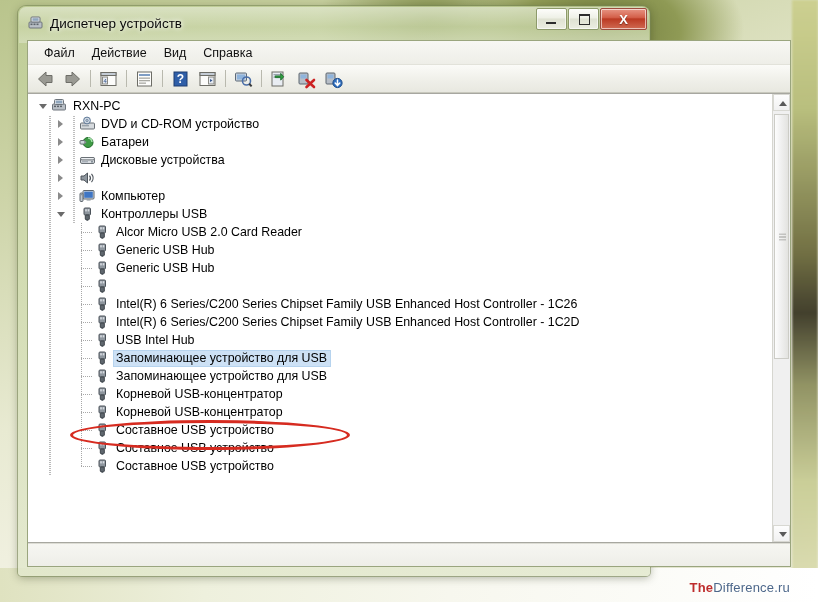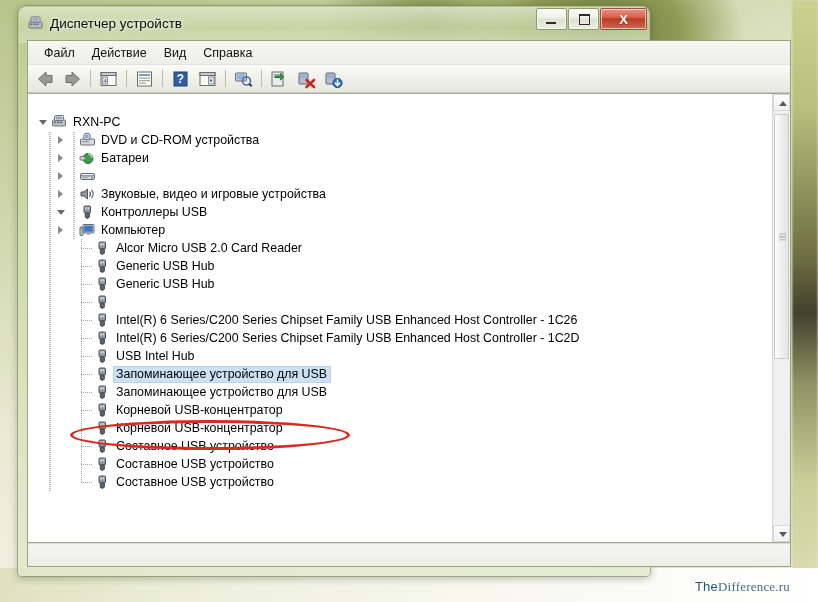--- a/index.html
+++ b/index.html
@@ -197,21 +197,21 @@
     background: #ffffff;
     border: 1px solid #a7a7a0;
     border-left: none; border-right: none;
     overflow: hidden;
     display: flex;
   }
   #tree {
     flex: 1 1 auto;
     position: relative;
     overflow: hidden;
-    padding-top: 19px;
+    padding-top: 3px;
   }
   .row {
     height: 18px;
     display: flex;
     align-items: center;
     white-space: nowrap;
     position: relative;
     cursor: default;
     font-size: 12.4px;
     color: #000;
@@ -361,22 +361,22 @@
   #watermark {
     position: absolute;
     right: 28px;
     bottom: 7px;
     font-size: 13px;
     font-family: "Liberation Sans", sans-serif;
     letter-spacing: .2px;
     white-space: nowrap;
     opacity: .92;
   }
-  #watermark .a { color: #0c4a6e; }
-  #watermark .b { color: #3d5a80; font-family: Liberation Serif, serif; }
+  #watermark .a { color: #b91c1c; font-weight: bold; }
+  #watermark .b { color: #3d5a80; }
 </style>
 </head>
 <body>
 
 <div id="desktop"></div>
 <div id="desktop-right-strip"></div>
 <div id="desktop-bottom-strip"></div>
 
 <div id="window">
   <div id="glass-sheen"></div>
@@ -515,21 +515,21 @@
             <span class="indent" style="width: 14px;"></span>
             <span class="indent line" style="width: 12px;"></span>
             <span class="twisty closed"></span>
             <span class="dots"></span>
             <span class="icon"><svg width="17" height="16" viewBox="0 0 17 16">
                 <rect x="1.5" y="7" width="14" height="6" rx="1" fill="#d6dade" stroke="#6a7076"></rect>
                 <rect x="3" y="8.8" width="7" height="1.6" fill="#9aa2aa"></rect>
                 <circle cx="8" cy="4.5" r="3.4" fill="#cfd8e2" stroke="#5f7998"></circle>
                 <circle cx="8" cy="4.5" r="1" fill="#ffffff" stroke="#5f7998"></circle>
               </svg></span>
-            <span class="label">DVD и CD-ROM устройства</span>
+            <span class="label">DVD и CD-ROM устройство</span>
           </div>
           <div class="row">
             <span class="indent" style="width: 14px;"></span>
             <span class="indent line" style="width: 12px;"></span>
             <span class="twisty closed"></span>
             <span class="dots"></span>
             <span class="icon"><svg width="17" height="16" viewBox="0 0 17 16">
                 <circle cx="9" cy="8.5" r="5" fill="#3f9b46" stroke="#1f6a28"></circle>
                 <path d="M9 4 A4.5 4.5 0 0 1 13 8" fill="none" stroke="#a8e6ae" stroke-width="1.4"></path>
                 <rect x="1" y="6.5" width="5" height="3.6" rx="1" fill="#cfd6dc" stroke="#6a7076"></rect>
@@ -541,60 +541,60 @@
             <span class="indent" style="width: 14px;"></span>
             <span class="indent line" style="width: 12px;"></span>
             <span class="twisty closed"></span>
             <span class="dots"></span>
             <span class="icon"><svg width="17" height="16" viewBox="0 0 17 16">
                 <rect x="1.5" y="5.5" width="14" height="6" rx="1.5" fill="#d9dde1" stroke="#6a7076"></rect>
                 <rect x="1.5" y="5.5" width="14" height="2.4" rx="1.5" fill="#eceff2" stroke="#6a7076"></rect>
                 <circle cx="13" cy="9.8" r="1" fill="#7f8a94"></circle>
                 <rect x="3" y="9" width="6" height="1.4" fill="#a8b0b8"></rect>
               </svg></span>
+            <span class="label">Дисковые устройства</span>
           </div>
           <div class="row">
             <span class="indent" style="width: 14px;"></span>
             <span class="indent line" style="width: 12px;"></span>
             <span class="twisty closed"></span>
             <span class="dots"></span>
             <span class="icon"><svg width="17" height="16" viewBox="0 0 17 16">
                 <path d="M2 6 L5 6 L8.5 3 L8.5 13 L5 10 L2 10 Z" fill="#8e969e" stroke="#4e555c"></path>
                 <path d="M10.5 5.5 A4 4 0 0 1 10.5 10.5" fill="none" stroke="#4e555c" stroke-width="1.2"></path>
                 <path d="M12.5 3.8 A6.5 6.5 0 0 1 12.5 12.2" fill="none" stroke="#4e555c" stroke-width="1.2"></path>
               </svg></span>
-            <span class="label">Звуковые, видео и игровые устройства</span>
-          </div>
-          <div class="row">
-            <span class="indent" style="width: 14px;"></span>
-            <span class="indent line" style="width: 12px;"></span>
-            <span class="twisty open"></span>
-            <span class="dots"></span>
-            <span class="icon"><svg width="17" height="16" viewBox="0 0 17 16">
-                <rect x="5" y="2" width="6.5" height="7" rx="1" fill="#8e969e" stroke="#4c535a"></rect>
-                <rect x="6.2" y="3.2" width="1.6" height="2.2" fill="#d7dce1"></rect>
-                <rect x="8.7" y="3.2" width="1.6" height="2.2" fill="#d7dce1"></rect>
-                <rect x="6.3" y="9" width="4" height="4.6" rx="0.6" fill="#5f676e" stroke="#3c4349"></rect>
-                <rect x="7.4" y="13.4" width="1.8" height="1.4" fill="#4c535a"></rect>
-              </svg></span>
-            <span class="label">Контроллеры USB</span>
           </div>
           <div class="row">
             <span class="indent" style="width: 14px;"></span>
             <span class="indent line" style="width: 12px;"></span>
             <span class="twisty closed"></span>
             <span class="dots"></span>
             <span class="icon"><svg width="17" height="16" viewBox="0 0 17 16">
                 <rect x="4" y="2.5" width="11" height="8.5" rx="1" fill="#d7dde3" stroke="#5e666e"></rect>
                 <rect x="5.2" y="3.6" width="8.6" height="6.2" fill="#3f76c4"></rect>
                 <rect x="7.6" y="11" width="4" height="1.6" fill="#9aa2aa"></rect>
                 <rect x="1" y="5" width="3" height="8.5" rx="1" fill="#c2c9d0" stroke="#5e666e"></rect>
                 <rect x="1.7" y="6.2" width="1.6" height="1" fill="#7e878f"></rect>
               </svg></span>
             <span class="label">Компьютер</span>
+          </div>
+          <div class="row">
+            <span class="indent" style="width: 14px;"></span>
+            <span class="indent line" style="width: 12px;"></span>
+            <span class="twisty open"></span>
+            <span class="dots"></span>
+            <span class="icon"><svg width="17" height="16" viewBox="0 0 17 16">
+                <rect x="5" y="2" width="6.5" height="7" rx="1" fill="#8e969e" stroke="#4c535a"></rect>
+                <rect x="6.2" y="3.2" width="1.6" height="2.2" fill="#d7dce1"></rect>
+                <rect x="8.7" y="3.2" width="1.6" height="2.2" fill="#d7dce1"></rect>
+                <rect x="6.3" y="9" width="4" height="4.6" rx="0.6" fill="#5f676e" stroke="#3c4349"></rect>
+                <rect x="7.4" y="13.4" width="1.8" height="1.4" fill="#4c535a"></rect>
+              </svg></span>
+            <span class="label">Контроллеры USB</span>
           </div>
           <div class="row">
             <span class="indent" style="width: 14px;"></span>
             <span class="indent line" style="width: 26px;"></span>
             <span class="indent" style="width: 12px;"></span>
             <span class="leafline"></span>
             <span class="icon"><svg width="17" height="16" viewBox="0 0 17 16">
                 <rect x="5" y="2" width="6.5" height="7" rx="1" fill="#8e969e" stroke="#4c535a"></rect>
                 <rect x="6.2" y="3.2" width="1.6" height="2.2" fill="#d7dce1"></rect>
                 <rect x="8.7" y="3.2" width="1.6" height="2.2" fill="#d7dce1"></rect>

